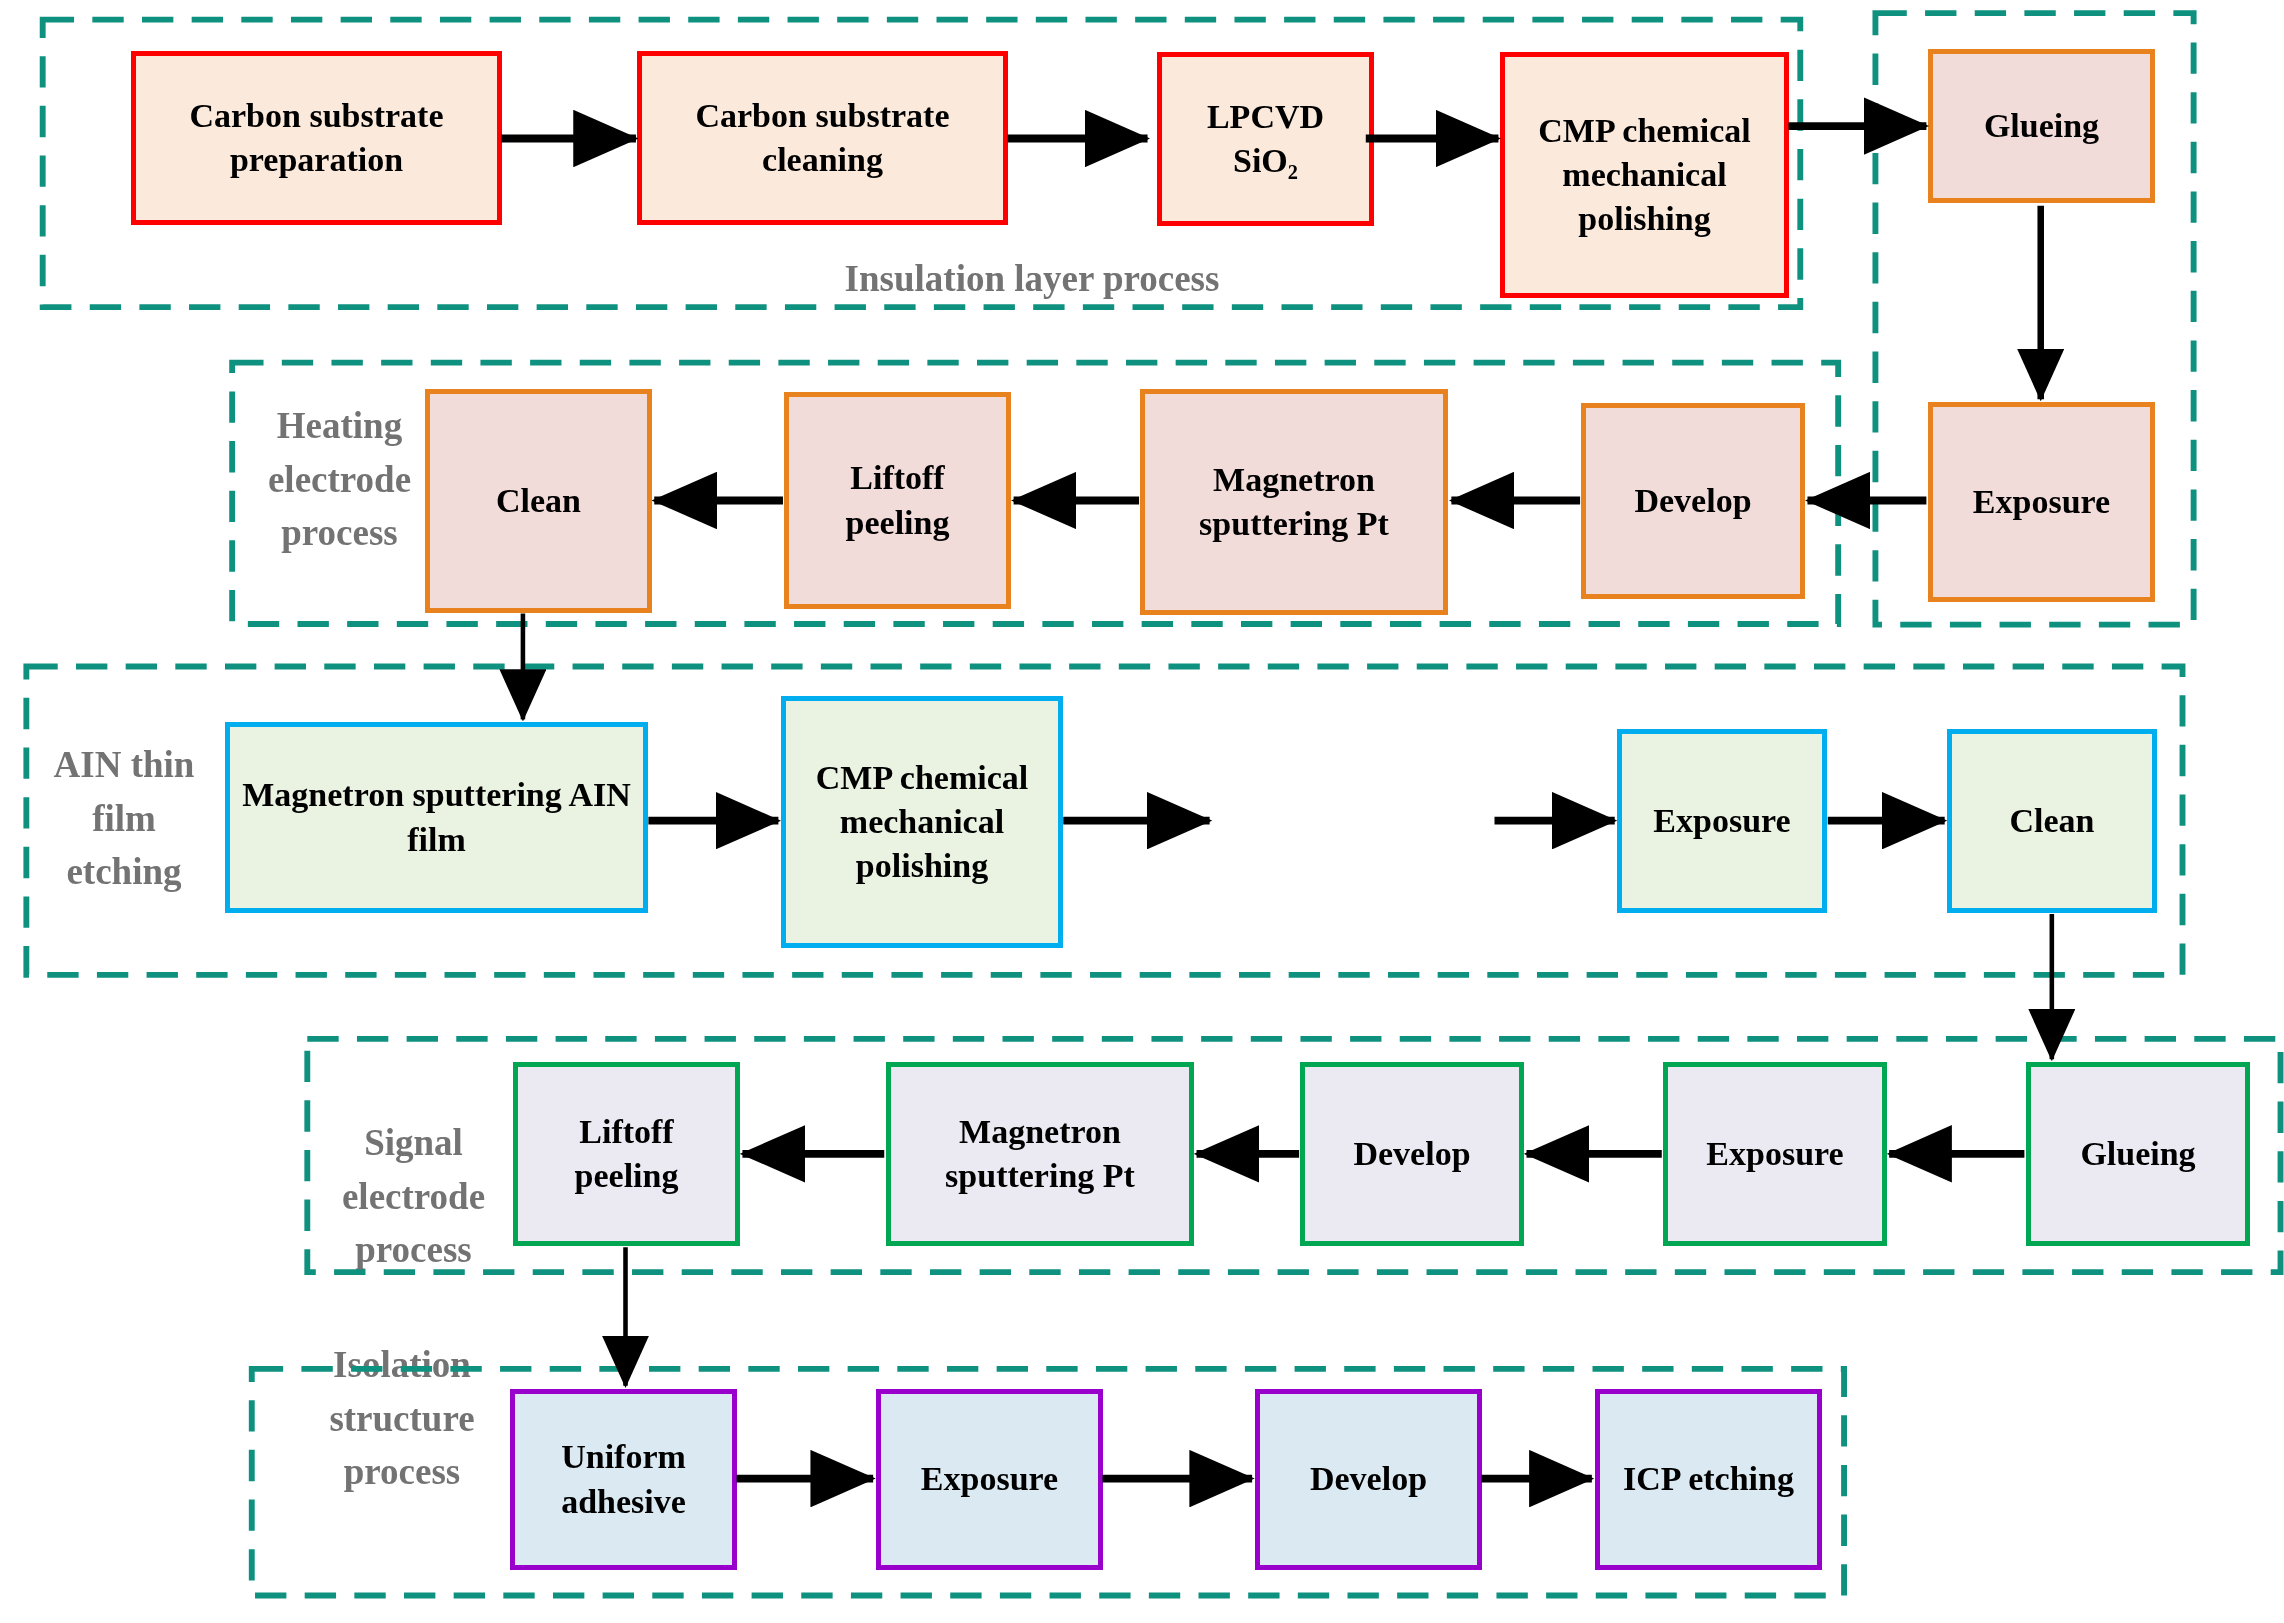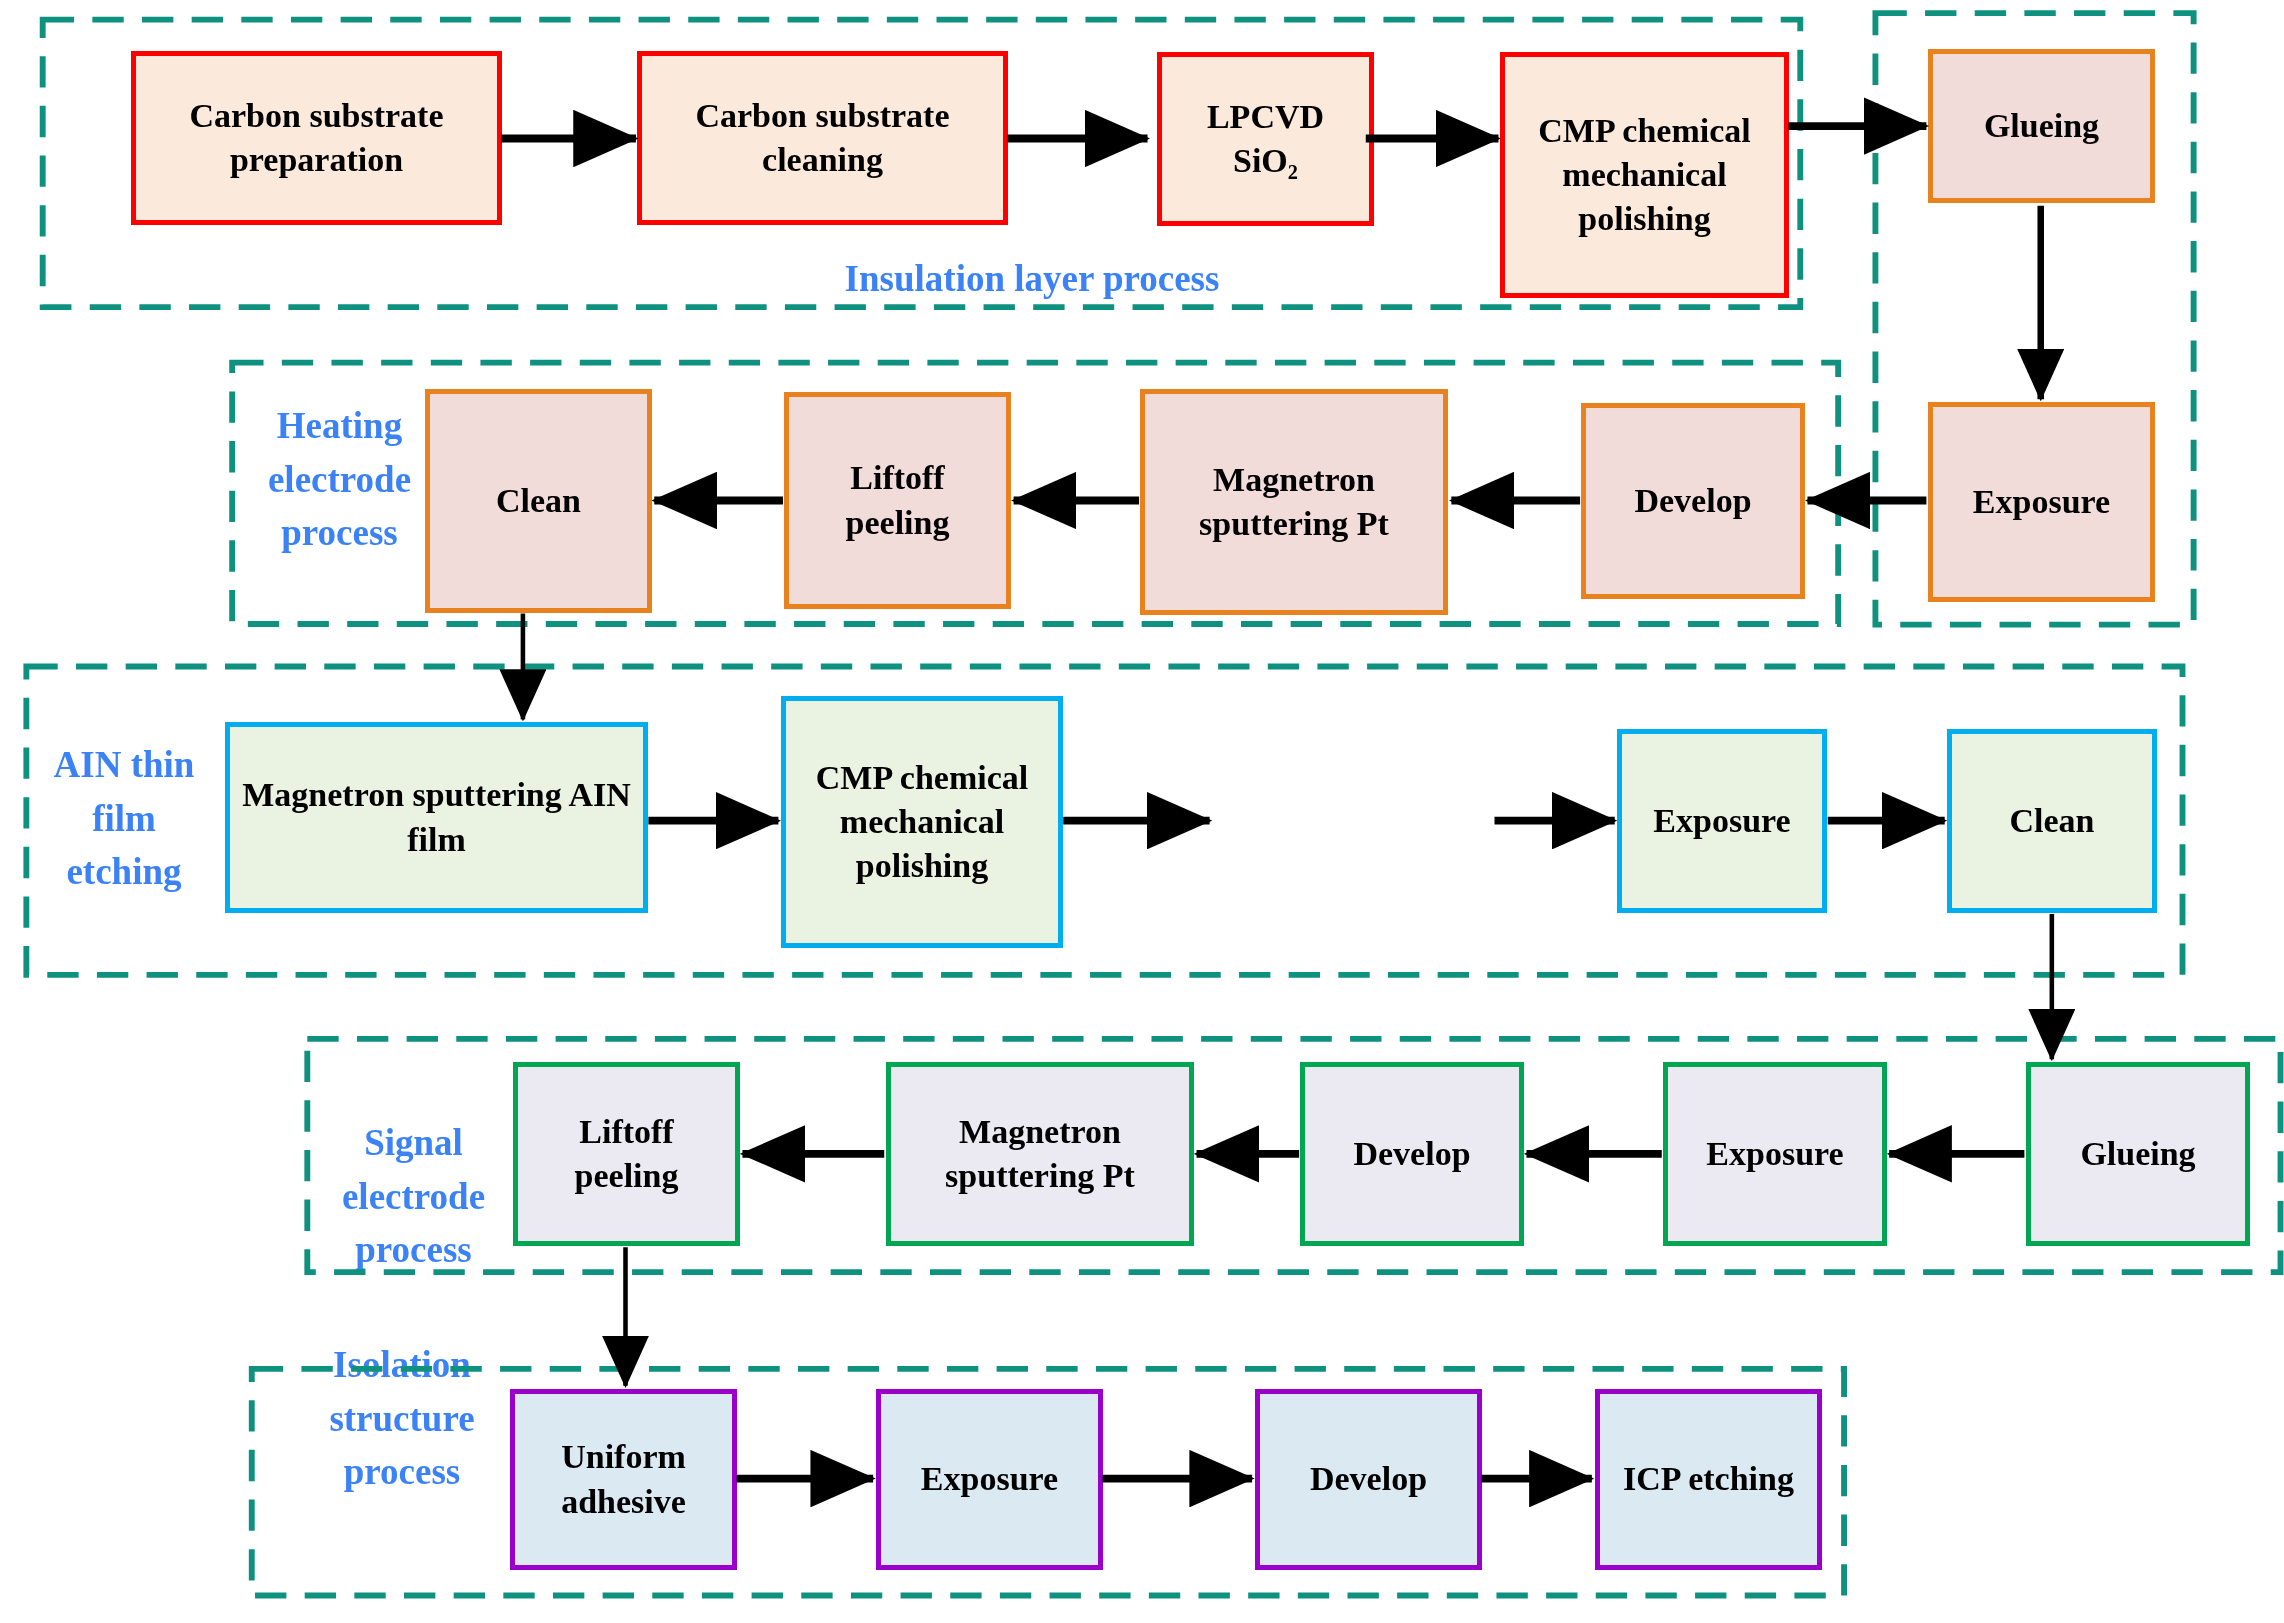--- a/index.html
+++ b/index.html
@@ -35,21 +35,21 @@
   .bx-red    { border: 5.2px solid #FF0000; background: #FBE9DB; }
   .bx-orange { border: 5.2px solid #E8821E; background: #F2DCDA; }
   .bx-blue   { border: 5.2px solid #00AEEF; background: #EAF2E1; }
   .bx-green  { border: 5.2px solid #00A651; background: #EBEAF2; }
   .bx-purple { border: 5.2px solid #9900CC; background: #DBEAF2; }
   .glabel {
     position: absolute;
     z-index: 2;
     font-size: 37px;
     line-height: 1.45;
-    color: #3b82f6;
+    color: #737373;
     text-align: center;
     white-space: pre-line;
   }
 </style>
 </head>
 <body>
 
 <div class="canvas">
 
   <div class="box bx-red" style="left:131px; top:51px; width:371px; height:174px;">Carbon substrate preparation</div>

